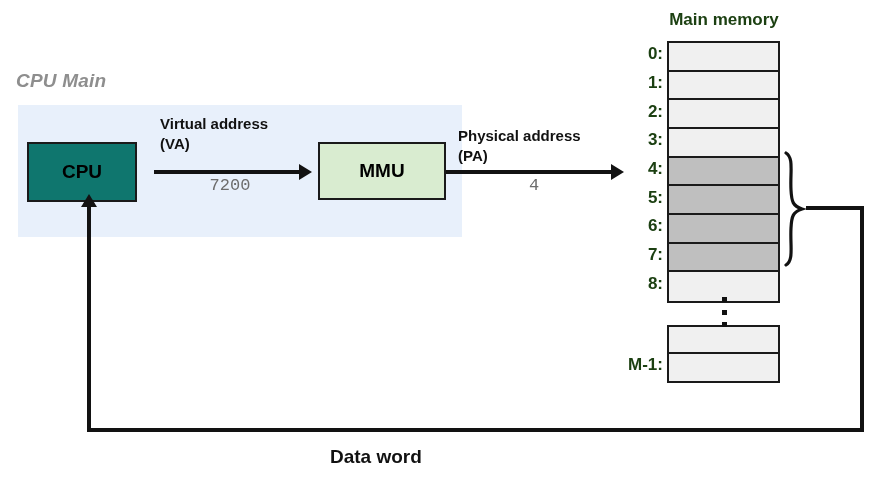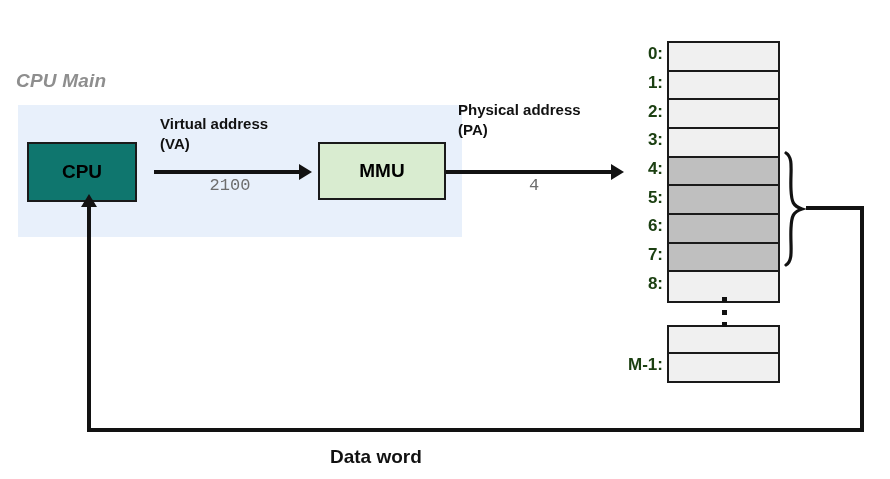--- a/index.html
+++ b/index.html
@@ -100,21 +100,21 @@
   
   .wire-label {
     font-size: 15px;
     font-weight: bold;
     color: #111111;
     text-align: left;
     line-height: 1.35;
     white-space: nowrap;
   }
   #va-label { left: 160px; top: 114px; width: 140px; }
-  #pa-label { left: 458px; top: 100px; width: 152px; }
+  #pa-label { left: 458px; top: 126px; width: 152px; }
 
   .mono-value {
     font-family: "Liberation Mono", "DejaVu Sans Mono", monospace;
     font-size: 17px;
     color: #6d6d6d;
     text-align: center;
     white-space: nowrap;
   }
   #va-value { left: 160px; top: 176px; width: 140px; }
   #pa-value { left: 458px; top: 176px; width: 152px; }
@@ -221,37 +221,38 @@
   <div class="abs unit-box" id="mmu-box">
     <span>MMU</span>
   </div>
 
   <div class="abs wire-h" id="va-wire"></div>
   <div class="abs arrow-right" id="va-arrow"></div>
   <div class="abs wire-label" id="va-label">
     <div>Virtual address</div>
     <div>(VA)</div>
   </div>
-  <div class="abs mono-value" id="va-value">2100</div>
+  <div class="abs mono-value" id="va-value">7200</div>
 
   <div class="abs wire-h" id="pa-wire"></div>
   <div class="abs arrow-right" id="pa-arrow"></div>
   <div class="abs wire-label" id="pa-label">
     <div>Physical address</div>
     <div>(PA)</div>
   </div>
   <div class="abs mono-value" id="pa-value">4</div>
 
   <div class="abs wire-h" id="fb-wire-right"></div>
   <div class="abs wire-v" id="fb-wire-vert"></div>
   <div class="abs wire-h" id="fb-wire-bottom"></div>
   <div class="abs" id="fb-wire-up"></div>
   <div class="abs arrow-up" id="fb-arrow"></div>
   <div class="abs" id="data-word-label">Data word</div>
 
+  <div class="abs" id="main-memory-title">Main memory</div>
 
   <div class="abs mem-block" id="mem-block-top">
       <div class="mem-cell" style="top: 0px; height: 28.6667px;"></div>
       <div class="mem-cell" style="top: 28.6667px; height: 28.6667px;"></div>
       <div class="mem-cell" style="top: 57.3333px; height: 28.6667px;"></div>
       <div class="mem-cell" style="top: 86px; height: 28.6667px;"></div>
       <div class="mem-cell shaded" style="top: 114.667px; height: 28.6667px;"></div>
       <div class="mem-cell shaded" style="top: 143.333px; height: 28.6667px;"></div>
       <div class="mem-cell shaded" style="top: 172px; height: 28.6667px;"></div>
       <div class="mem-cell shaded" style="top: 200.667px; height: 28.6667px;"></div>

